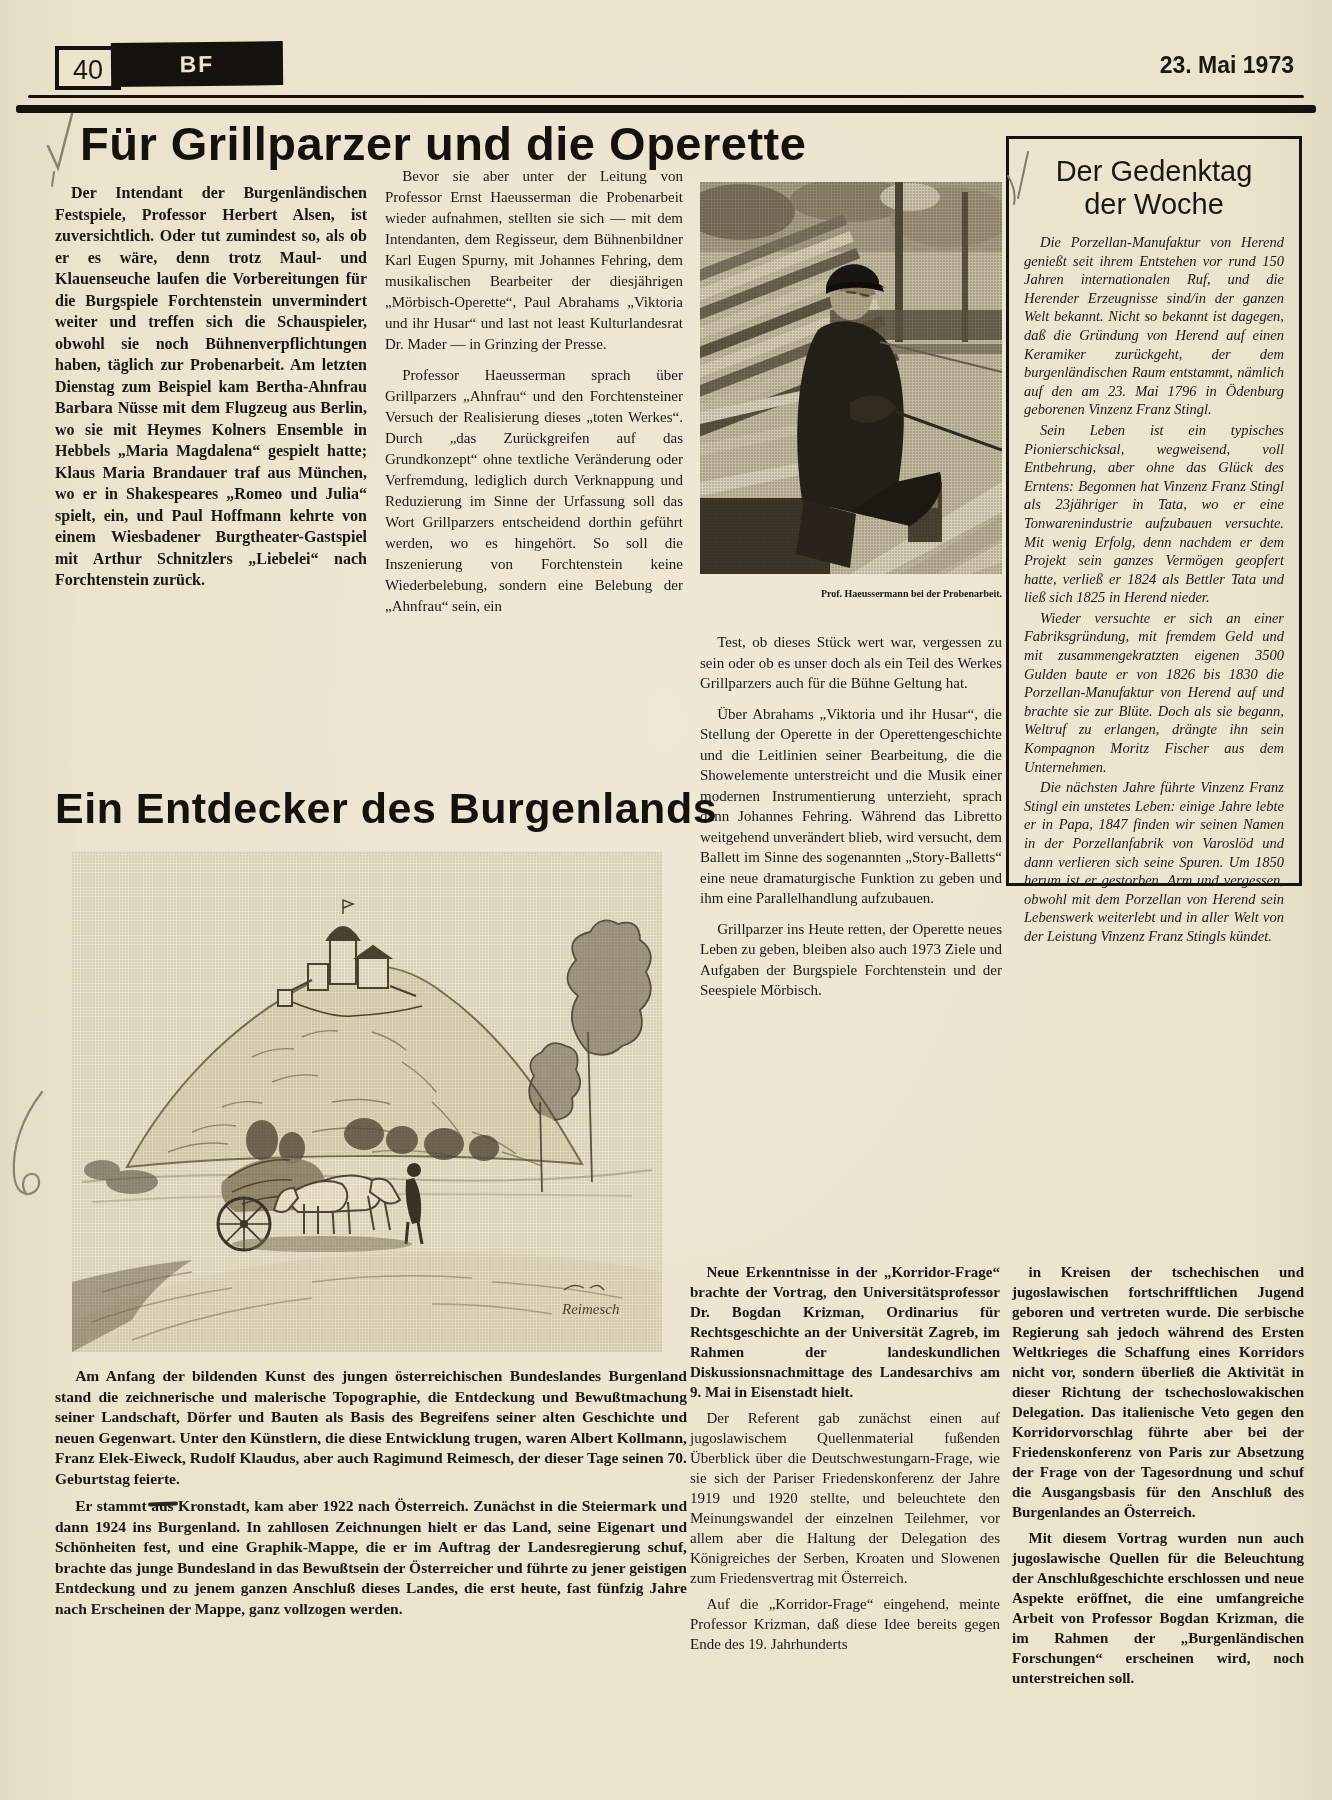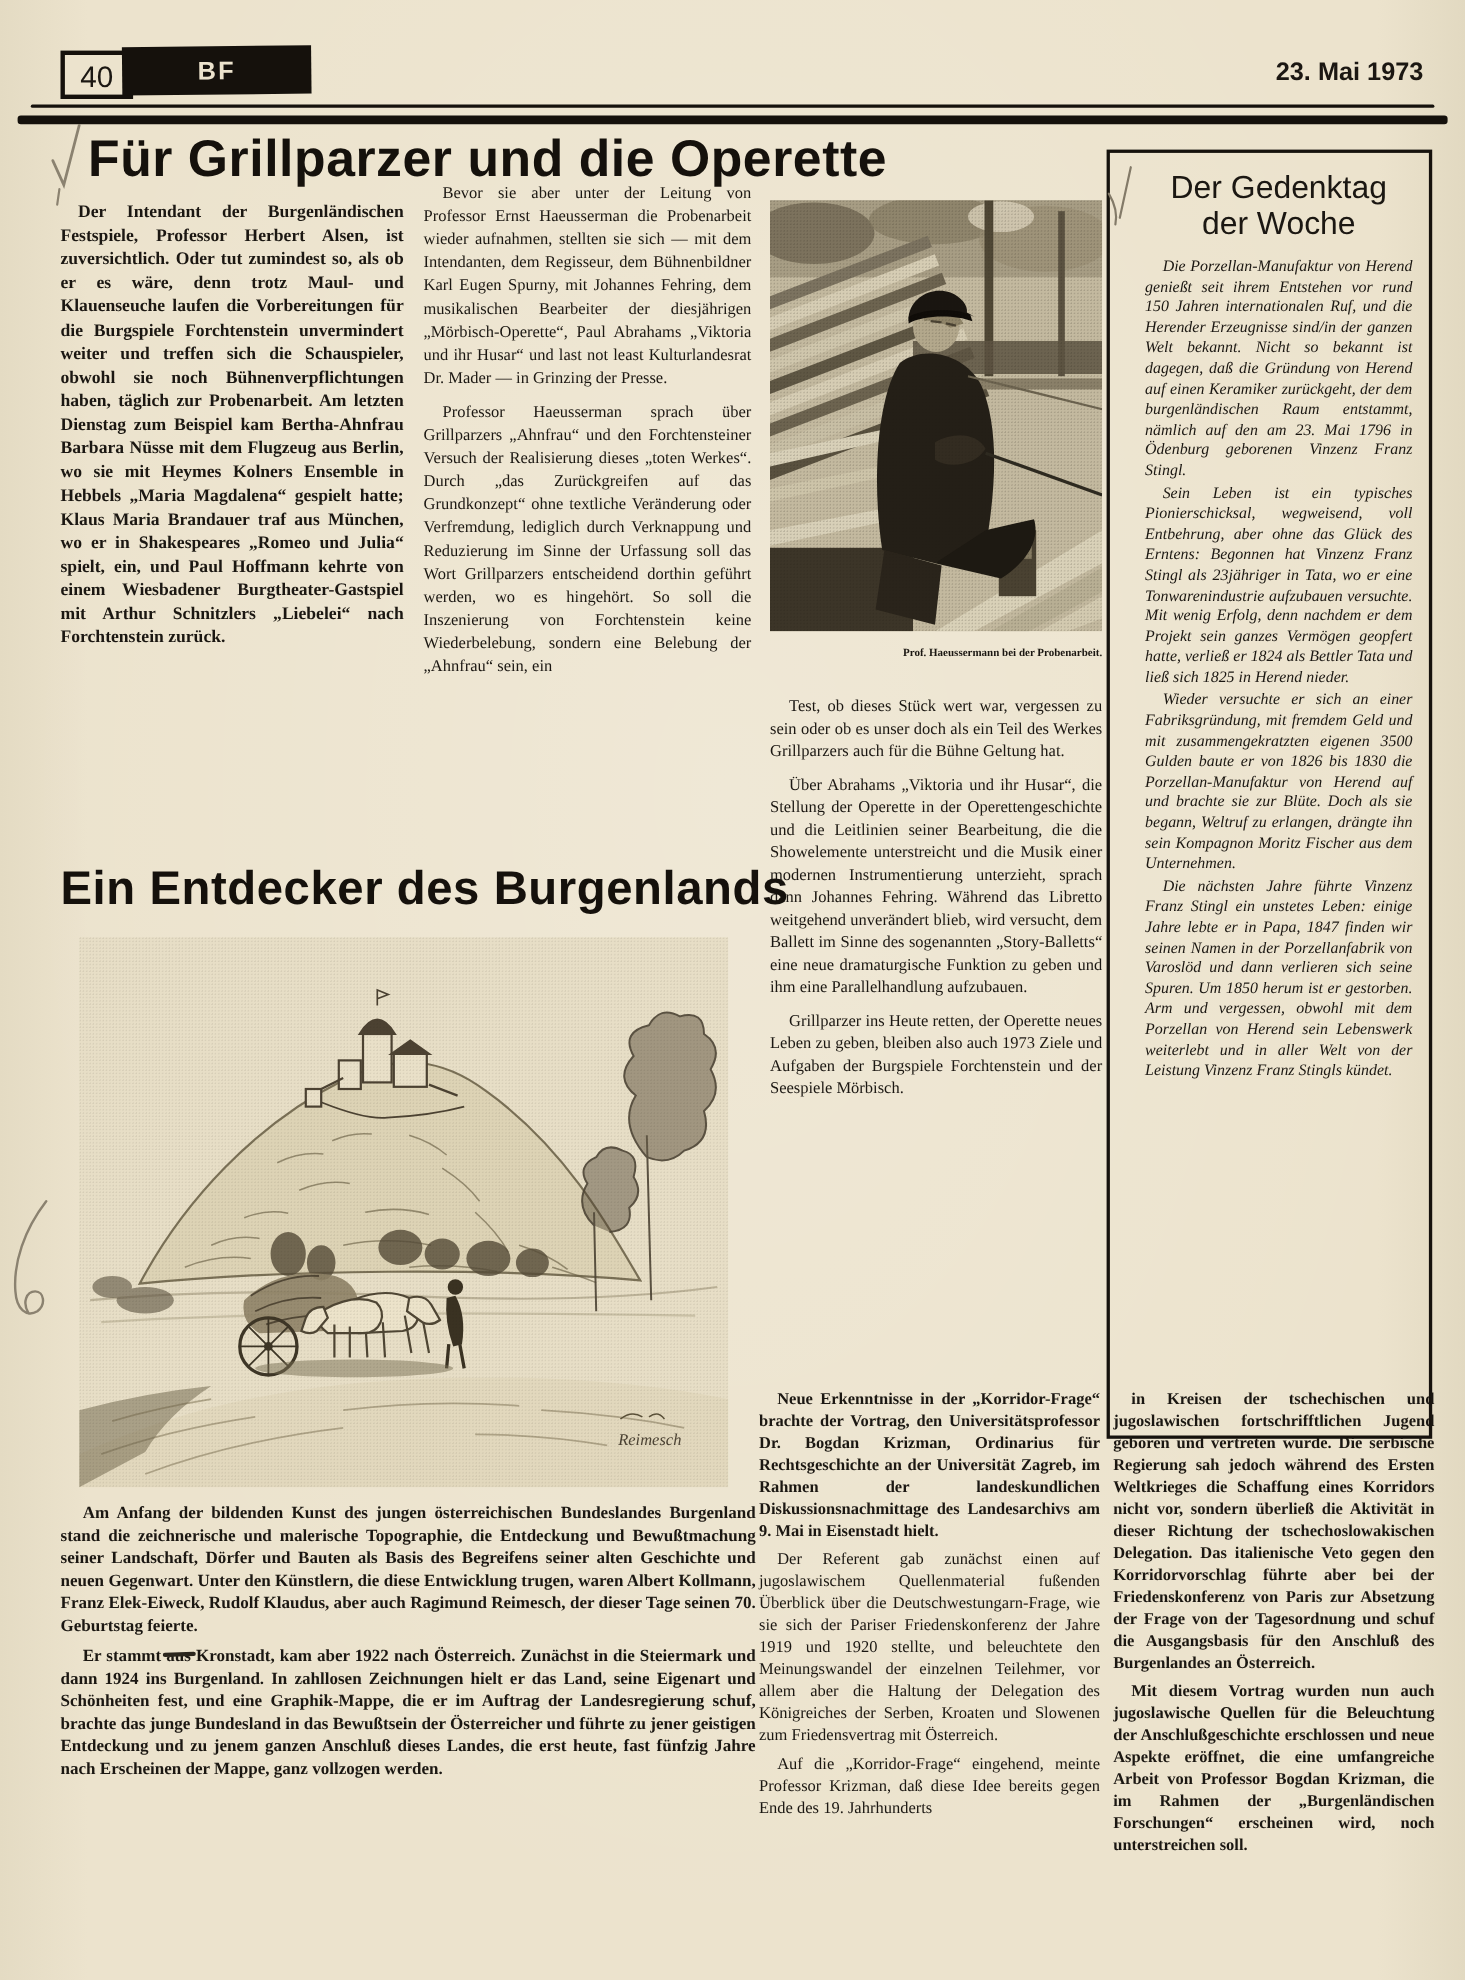--- a/index.html
+++ b/index.html
@@ -38,22 +38,22 @@
   .col2{left:385px;top:166px;width:298px;font-size:15px;line-height:21px;}
   .col3-photo{left:700px;top:182px;width:302px;height:392px;overflow:hidden;
     box-shadow:0 0 0 1px rgba(40,34,24,.35) inset;}
   .dots{position:absolute;inset:0;pointer-events:none;opacity:.5;
     background-image:repeating-radial-gradient(circle at 1px 1px, rgba(30,25,18,.35) 0 .7px, transparent .8px 3px);
     background-size:3px 3px;}
   .caption{left:700px;top:584px;width:302px;font-weight:700;font-size:10px;
     line-height:19px;text-align:right;}
   .col3{left:700px;top:632px;width:302px;font-size:15px;line-height:20.5px;}
   
-  .sidebar{left:1006px;top:136px;width:296px;height:1172px;border:3px solid #16120d;
-    box-sizing:border-box;padding:12px 15px 6px 32px;}
+  .sidebar{left:1006px;top:136px;width:296px;height:750px;border:3px solid #16120d;
+    box-sizing:border-box;padding:12px 15px 6px 15px;}
   .sidebar-title{font-family:"Liberation Sans",sans-serif;font-size:29px;line-height:33px;
     text-align:center;margin:4px 18px 12px 18px;}
   .sidebar p{margin:0 0 2px 0;text-align:justify;text-indent:1.1em;
     font-style:italic;font-size:14.5px;line-height:18.6px;font-weight:500;}
   
   .illus{left:72px;top:852px;width:590px;height:500px;}
   .a2text{left:55px;top:1366px;width:632px;font-weight:700;font-size:15.5px;line-height:20.5px;}
   .a2text p{margin:0 0 7px 0;text-align:justify;text-indent:1.3em;}
   
   .a3left{left:690px;top:1262px;width:310px;font-size:15px;line-height:20px;}

